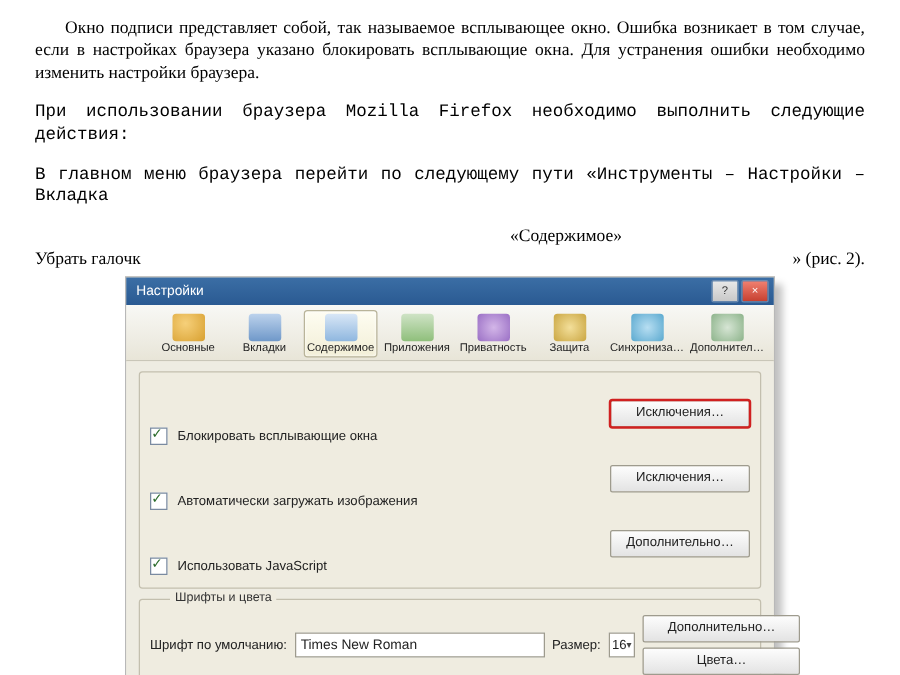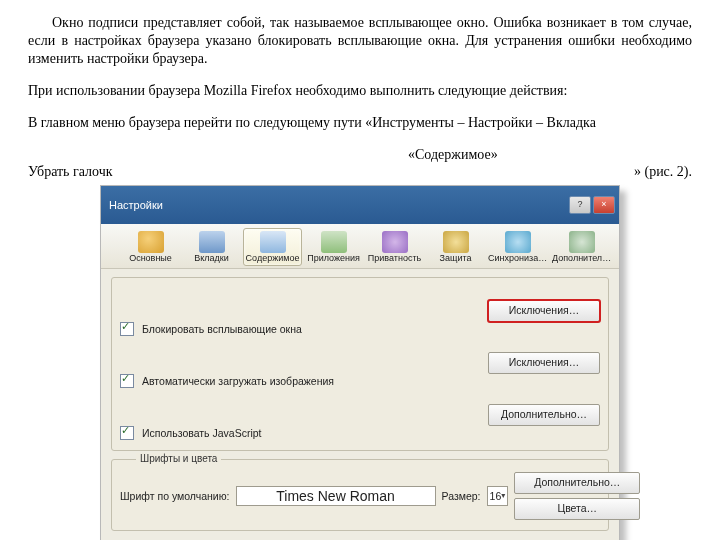--- a/index.html
+++ b/index.html
@@ -9,37 +9,37 @@
     font-size: 14px;
     color: #000;
     background: #fff;
     width: 720px;
   }
   .doc-text {
     padding: 0 28px 4px 28px;
     line-height: 1.28;
   }
   .p1 { text-align: justify; }
-  .p2 { text-align: justify; }
+  .p2 { text-align: justify; font-family: Liberation Mono, monospace; }
   .flex-line { display: flex; justify-content: space-between; }
 
   .shot-wrap {
     margin: 0 auto;
     width: 520px;
   }
   .shot {
     border: 1px solid #b8b8b8;
     background: #ece9d8; 
     font-family: Tahoma, Verdana, sans-serif;
     font-size: 10.5px;
     color: #222;
   }
   
   .titlebar {
-    height: 38px;
+    height: 22px;
     background: linear-gradient(#3b6ea5, #2a5a92);
     display: flex;
     align-items: center;
     padding: 0 4px 0 8px;
     color: #fff;
     font-size: 11px;
   }
   .titlebar .t-right { margin-left: auto; display: flex; gap: 2px; }
   .winbtn {
     width: 20px; height: 16px;
@@ -137,25 +137,24 @@
     content: "✓";
     position: absolute;
     top: -3px; left: 0;
     font-size: 11px;
     color: #2a6b2a;
   }
   .inp {
     height: 18px;
     border: 1px solid #9e9b8e;
     background: #fff;
-    font-size: 14px;
+    font-size: 11px;
     line-height: 18px;
     padding: 0 4px;
     flex: 1;
-    text-align: center;
   }
   .sel-sm {
     height: 18px;
     border: 1px solid #9e9b8e;
     background: #fff;
     width: 38px;
     font-size: 10.5px;
     line-height: 18px;
     padding: 0 2px;
     display:flex; justify-content:space-between; align-items:flex-end;

